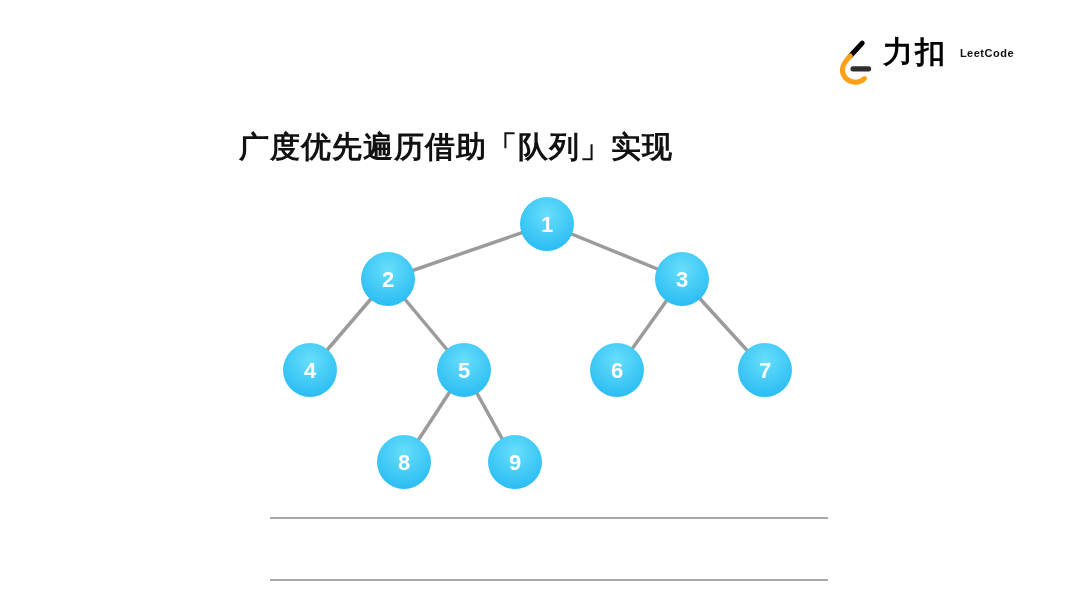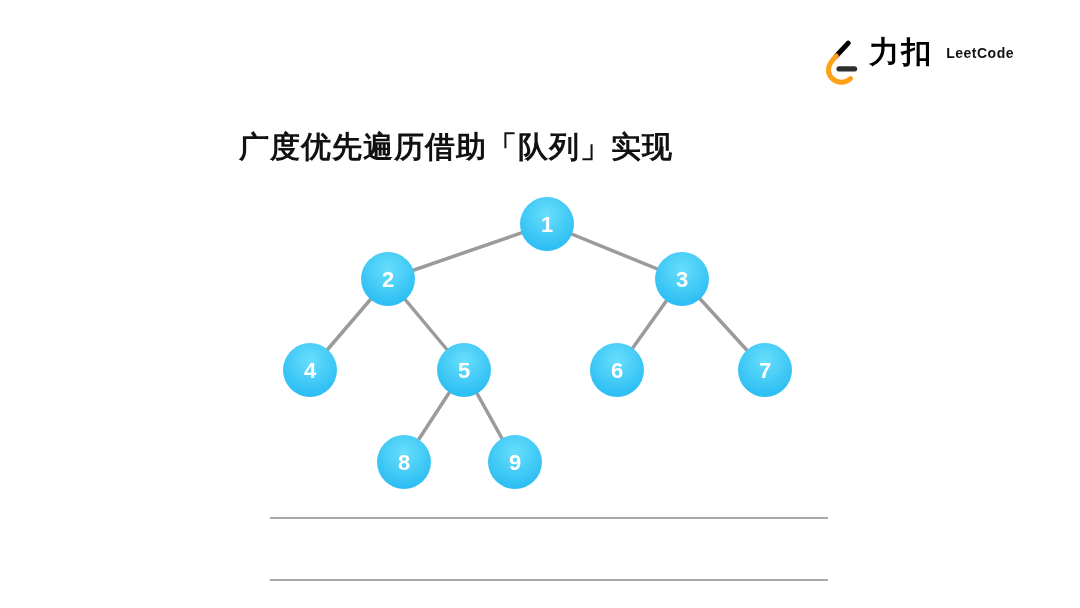--- a/index.html
+++ b/index.html
@@ -39,21 +39,21 @@
   .logo-mark { width: 46px; height: 56px; }
   .logo-text { display: flex; flex-direction: row; align-items: center; }
   .brand-cn {
     font-size: 30px;
     font-weight: bold;
     color: #000000;
     line-height: 1.2;
     letter-spacing: 2px;
   }
   .brand-en {
-    font-size: 14px;
+    font-size: 11px;
     font-weight: bold;
     color: #111111;
     margin-top: 1px;
     letter-spacing: 0.5px;
     padding-left: 13px;
   }
 </style>
 </head>
 <body>
 

